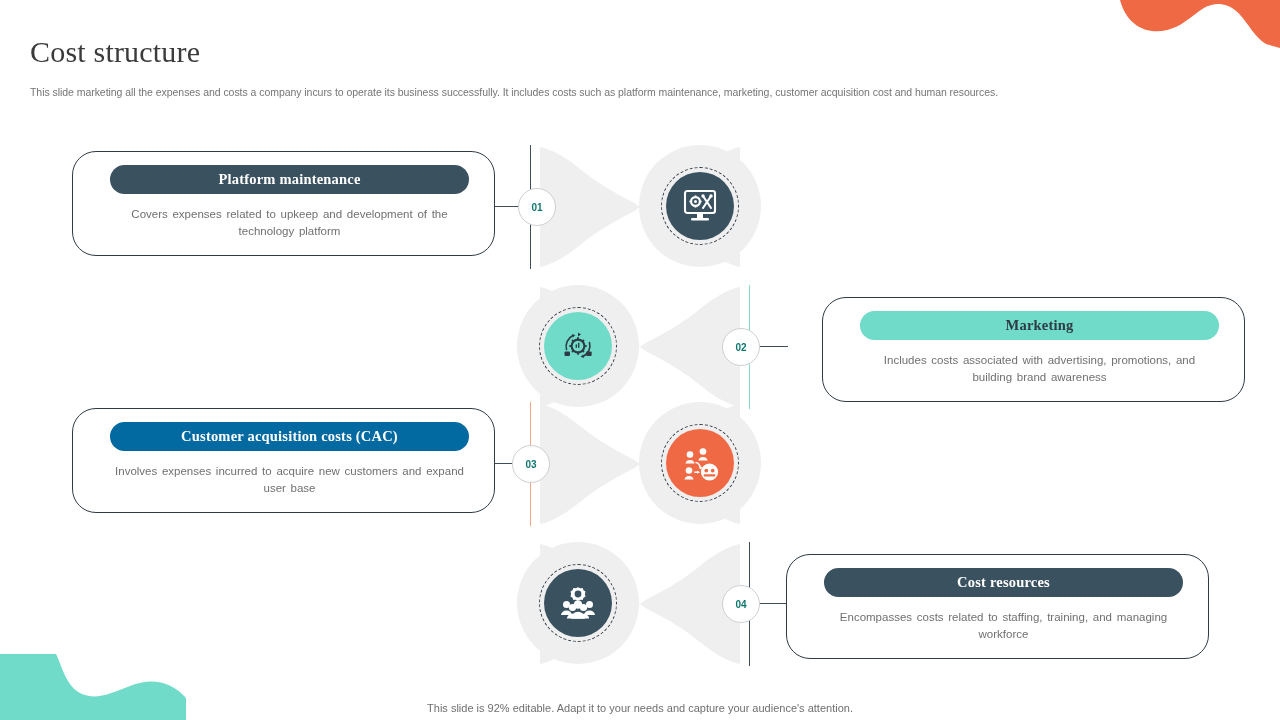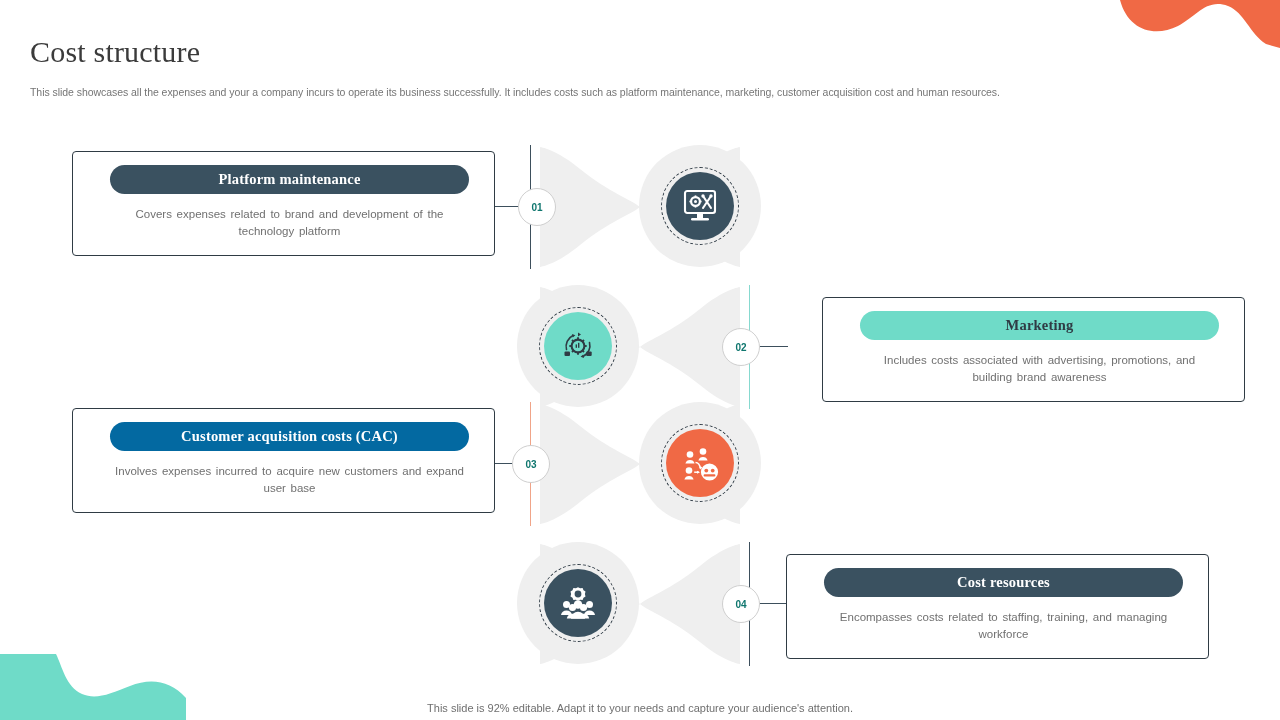--- a/index.html
+++ b/index.html
@@ -115,21 +115,21 @@
     height: 1.3px;
     background: #3d4f5c;
     top: 69px;
   }
 
   
   .card {
     position: absolute;
     width: 423px;
     border: 1.3px solid #2f3b44;
-    border-radius: 4px;
+    border-radius: 24px;
     background: #ffffff;
     padding: 13px 12px 16px 24px;
     top: 0px;
   }
   .card-pill {
     height: 29px;
     border-radius: 15px;
     display: flex; align-items: center; justify-content: center;
     font-family: "Liberation Serif", serif;
     font-weight: bold;
@@ -156,21 +156,21 @@
 <div id="slide">
 
   <svg class="blob blob-tr" viewBox="0 0 160 48" preserveAspectRatio="none">
     <path d="M0,0 C8,30 34,38 58,26 C76,17 86,-2 108,6 C124,12 130,34 146,44 L160,48 L160,0 Z" fill="#f06945"></path>
   </svg>
   <svg class="blob blob-bl" viewBox="0 0 186 66" preserveAspectRatio="none">
     <path d="M0,0 L0,66 L186,66 L186,44 C170,26 150,24 130,32 C110,40 96,46 82,40 C66,33 62,12 56,0 Z" fill="#6fdbc8"></path>
   </svg>
 
   <div class="page-title">Cost structure</div>
-  <div class="page-subtitle">This slide showcases all the expenses and your a company incurs to operate its business successfully. It includes costs such as platform maintenance, marketing, customer acquisition cost and human resources.</div>
+  <div class="page-subtitle">This slide marketing all the expenses and costs a company incurs to operate its business successfully. It includes costs such as platform maintenance, marketing, customer acquisition cost and human resources.</div>
 
   <div class="row row-1">
 
     <div class="axis-line" style="left:530px;background:#3d4f5c;"></div>
 
     <svg class="bowtie" style="left:534px;" viewBox="0 0 212 136" preserveAspectRatio="none">
       <path d="M6,8 C6,8 22,10 46,30 C76,54 96,60 106,68 C96,76 76,82 46,106 C22,126 6,128 6,128 Z
                M206,8 C206,8 190,10 166,30 C136,54 116,60 106,68 C116,76 136,82 166,106 C190,126 206,128 206,128 Z" fill="#efefef"></path>
     </svg>
 
@@ -196,21 +196,21 @@
           <circle cx="31" cy="9" r="1.7" fill="#ffffff"></circle>
         </svg>
       </div>
     </div>
 
     <div class="connector" style="left:495px;width:36px;"></div>
     <div class="num-badge" style="left:518px;">01</div>
 
     <div class="card card-left" style="top:14px;">
       <div class="card-pill" style="background:#3a5160;color:#ffffff;">Platform maintenance</div>
-      <div class="card-desc">Covers  expenses related to brand and development  of the technology platform</div>
+      <div class="card-desc">Covers  expenses related to upkeep and development  of the technology platform</div>
     </div>
   </div>
 
   <div class="row row-2">
 
     <div class="axis-line" style="left:749px;background:#86d9cf;"></div>
 
     <svg class="bowtie" style="left:534px;" viewBox="0 0 212 136" preserveAspectRatio="none">
       <path d="M6,8 C6,8 22,10 46,30 C76,54 96,60 106,68 C96,76 76,82 46,106 C22,126 6,128 6,128 Z
                M206,8 C206,8 190,10 166,30 C136,54 116,60 106,68 C116,76 136,82 166,106 C190,126 206,128 206,128 Z" fill="#efefef"></path>

